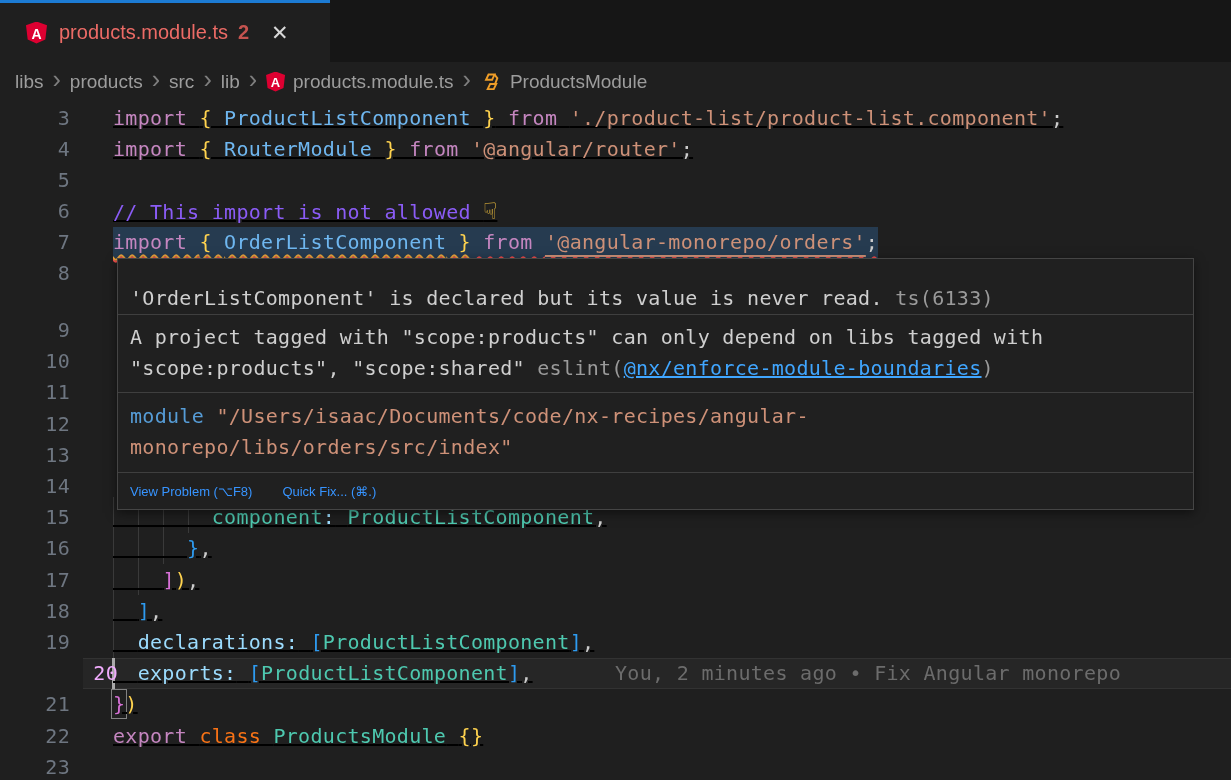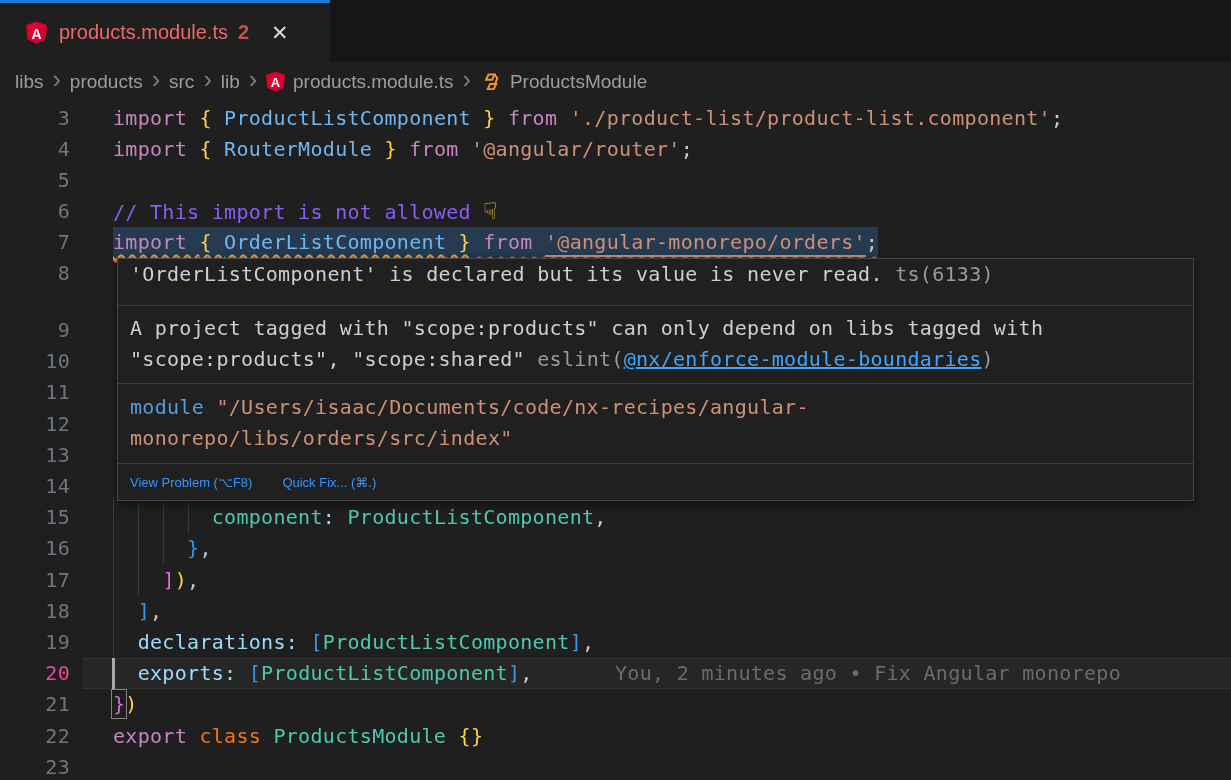--- a/index.html
+++ b/index.html
@@ -39,24 +39,24 @@
   .crumb-sep{color:#7e7e7e;font-size:25px;line-height:1;transform:translateY(-2px);}
   .class-icon{width:22px;height:22px;flex:none;}
 
   
   .editor{position:absolute;left:0;top:101px;width:1231px;height:679px;}
   .row{position:absolute;left:0;width:1231px;height:31px;}
   .ln{
     position:absolute;left:0;top:0;width:70px;text-align:right;
     color:#6e7681;font-size:20px;line-height:31px;cursor:pointer;
   }
-  .ln.cur{color:#ec4899;}
+  .ln.cur{color:#f0abfc;margin-left:48px;}
   .code{
     position:absolute;left:113px;top:0;font-size:20px;line-height:31px;
-    white-space:pre;cursor:text;
+    white-space:pre;cursor:text;text-decoration:underline;
   }
   .tok{white-space:pre;}
   .kw{color:#c586c0;}          
   .kwb{color:#f97316;}         
   .typ{color:#6fb7f0;}         
   .teal{color:#4ec9b0;}
   .prop{color:#9cdcfe;}
   .str{color:#ce9178;}
   .strU{color:#ce9178;text-decoration:underline solid #ce9178 1.5px;text-underline-offset:6px;}
   .cmt{color:#8b5cf6;}
@@ -88,21 +88,21 @@
     border:1px solid #828282;box-sizing:border-box;
   }
 
   
   .hover{
     position:absolute;left:117px;top:157px;width:1077px;
     background:#202020;border:1px solid #454545;box-sizing:border-box;
     box-shadow:0 3px 10px rgba(0,0,0,.5);z-index:10;
   }
   .hv-row{padding:0 12px;color:#cfcfcf;font-size:20px;line-height:31px;}
-  .hv-row1{height:46px;display:flex;align-items:flex-start;}
+  .hv-row1{height:46px;display:flex;align-items:flex-end;margin-top:9px;}
   .hv-row2{padding-top:7px;padding-bottom:8px;}
   .hv-row3{padding-top:8px;padding-bottom:9px;}
   .hv-sep{height:1px;background:#3f3f3f;}
   .hv-dim{color:#9a9a9a;}
   .hv-link{color:#40a6ff;text-decoration:underline;cursor:pointer;}
   .hv-kw{color:#569cd6;}
   .hv-str{color:#ce9178;}
   .hv-actions{
     height:36px;display:flex;align-items:center;gap:30px;padding:0 12px;
     font-family:"Liberation Sans",sans-serif;font-size:13px;letter-spacing:0;

